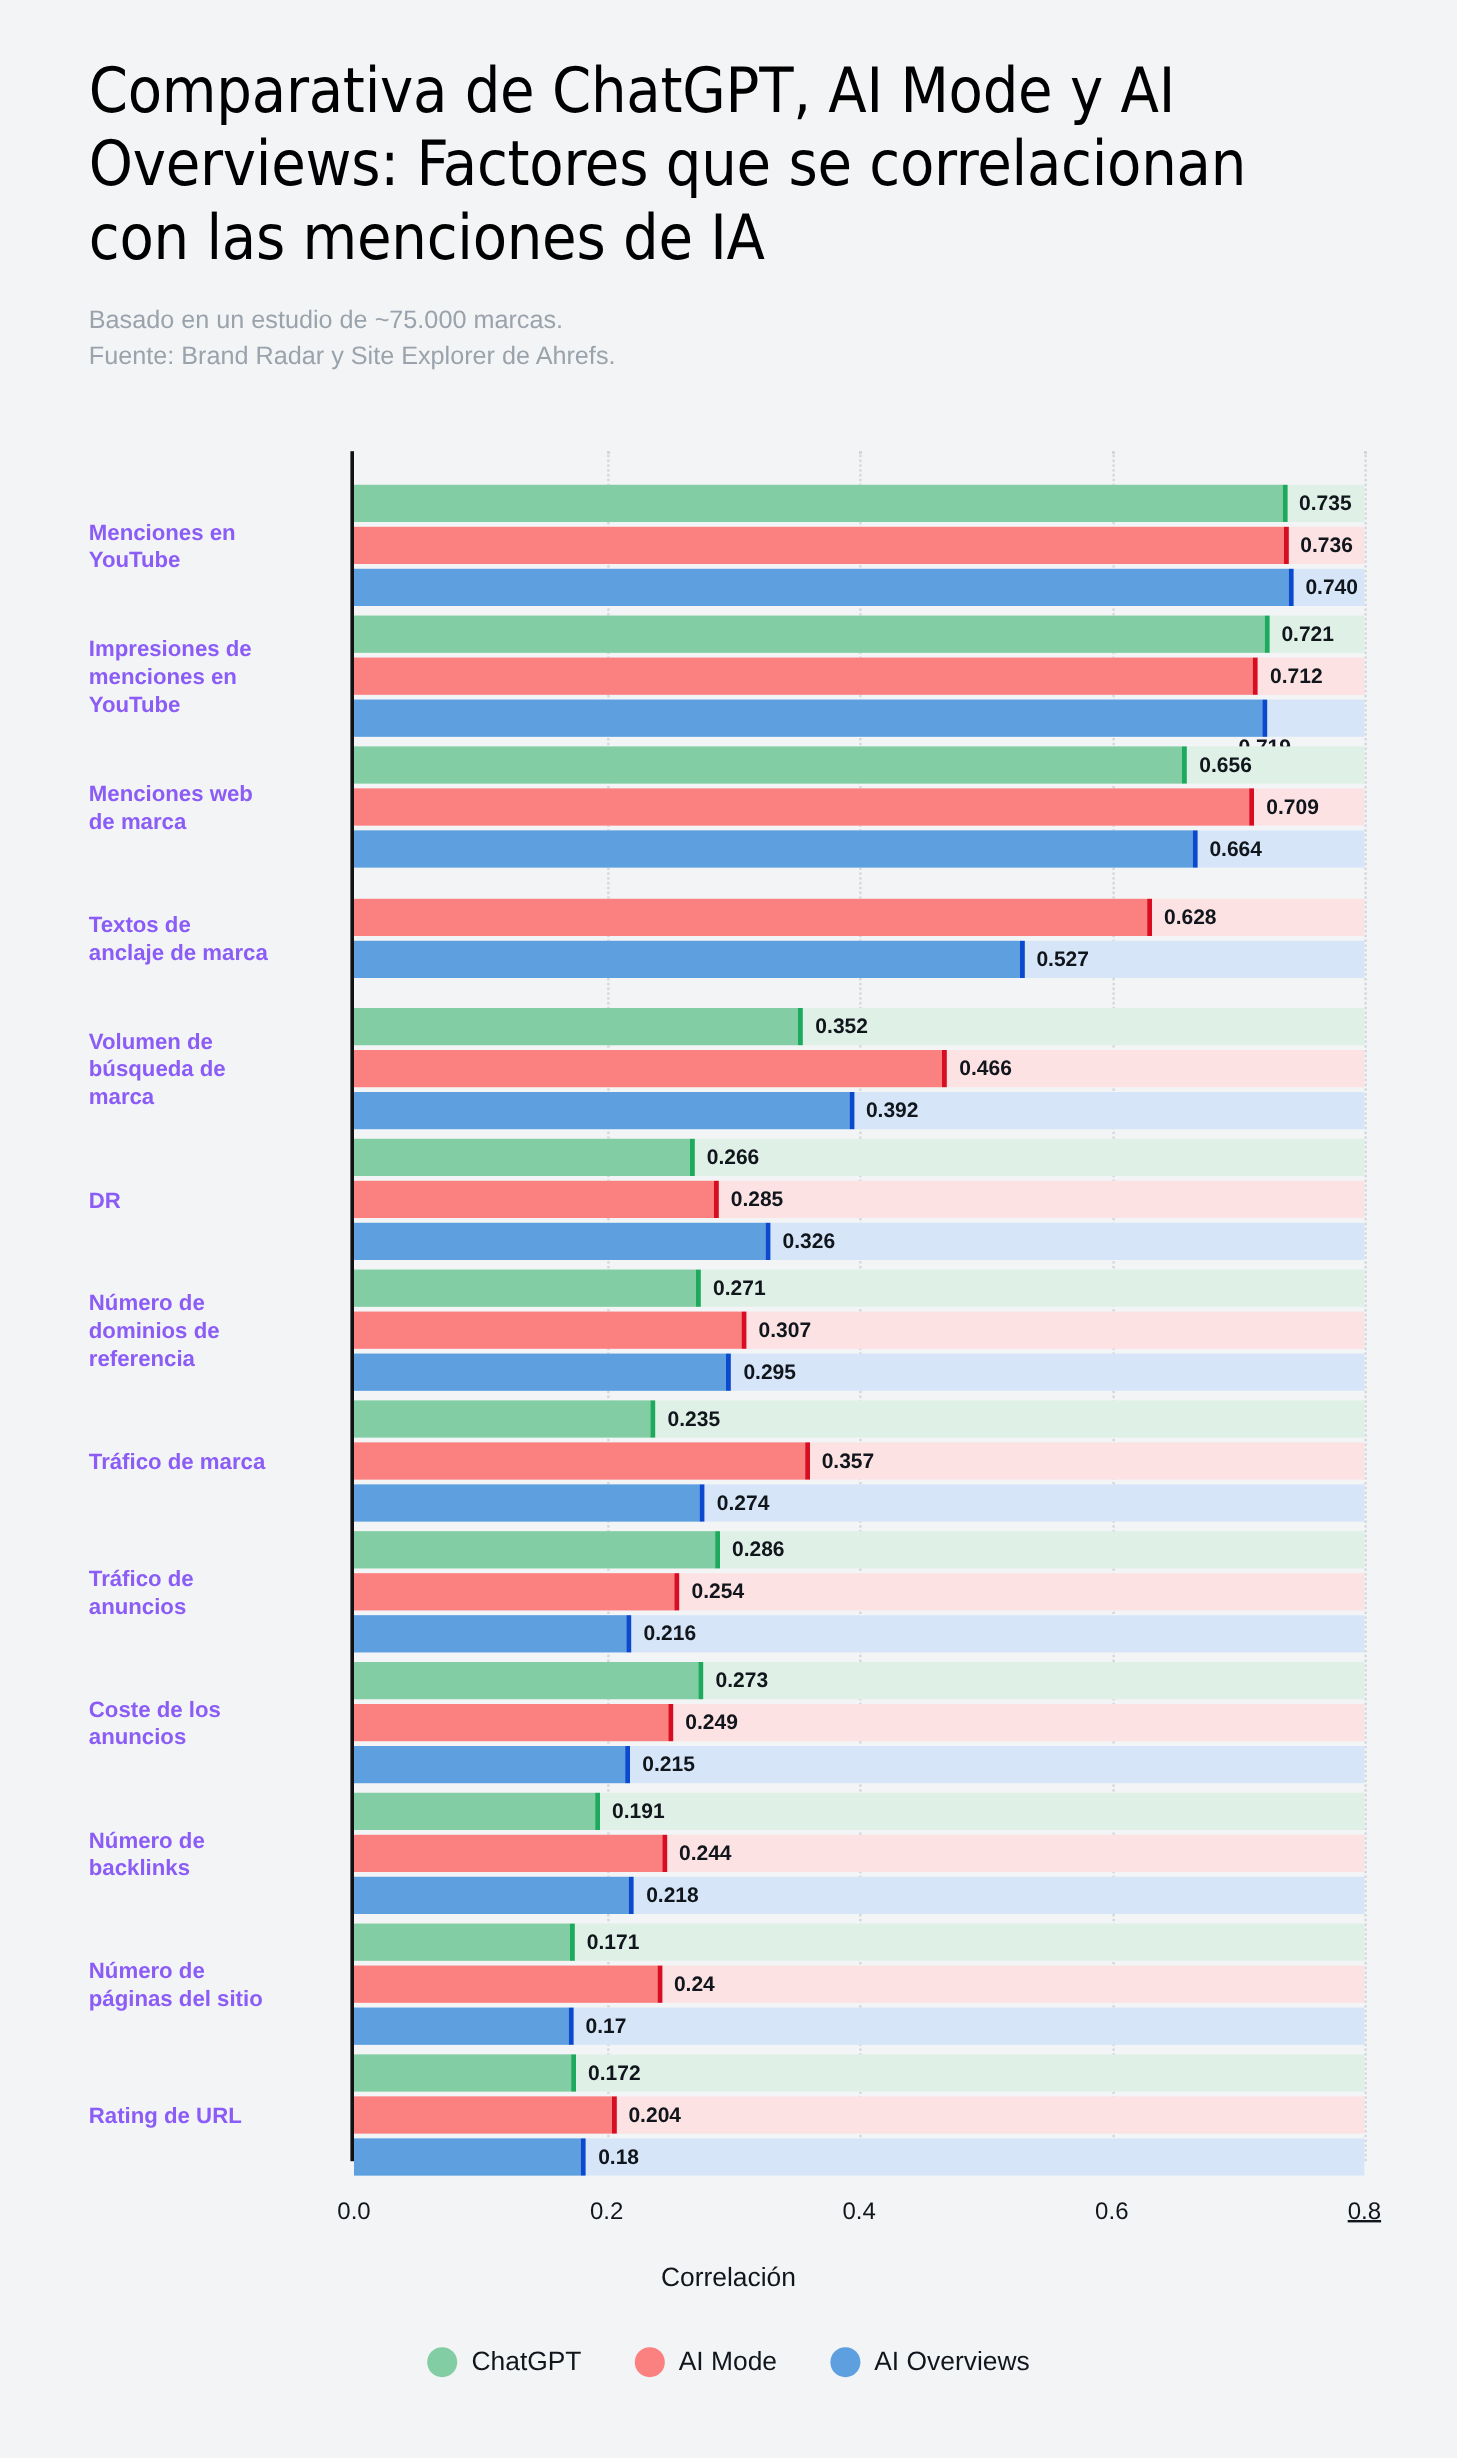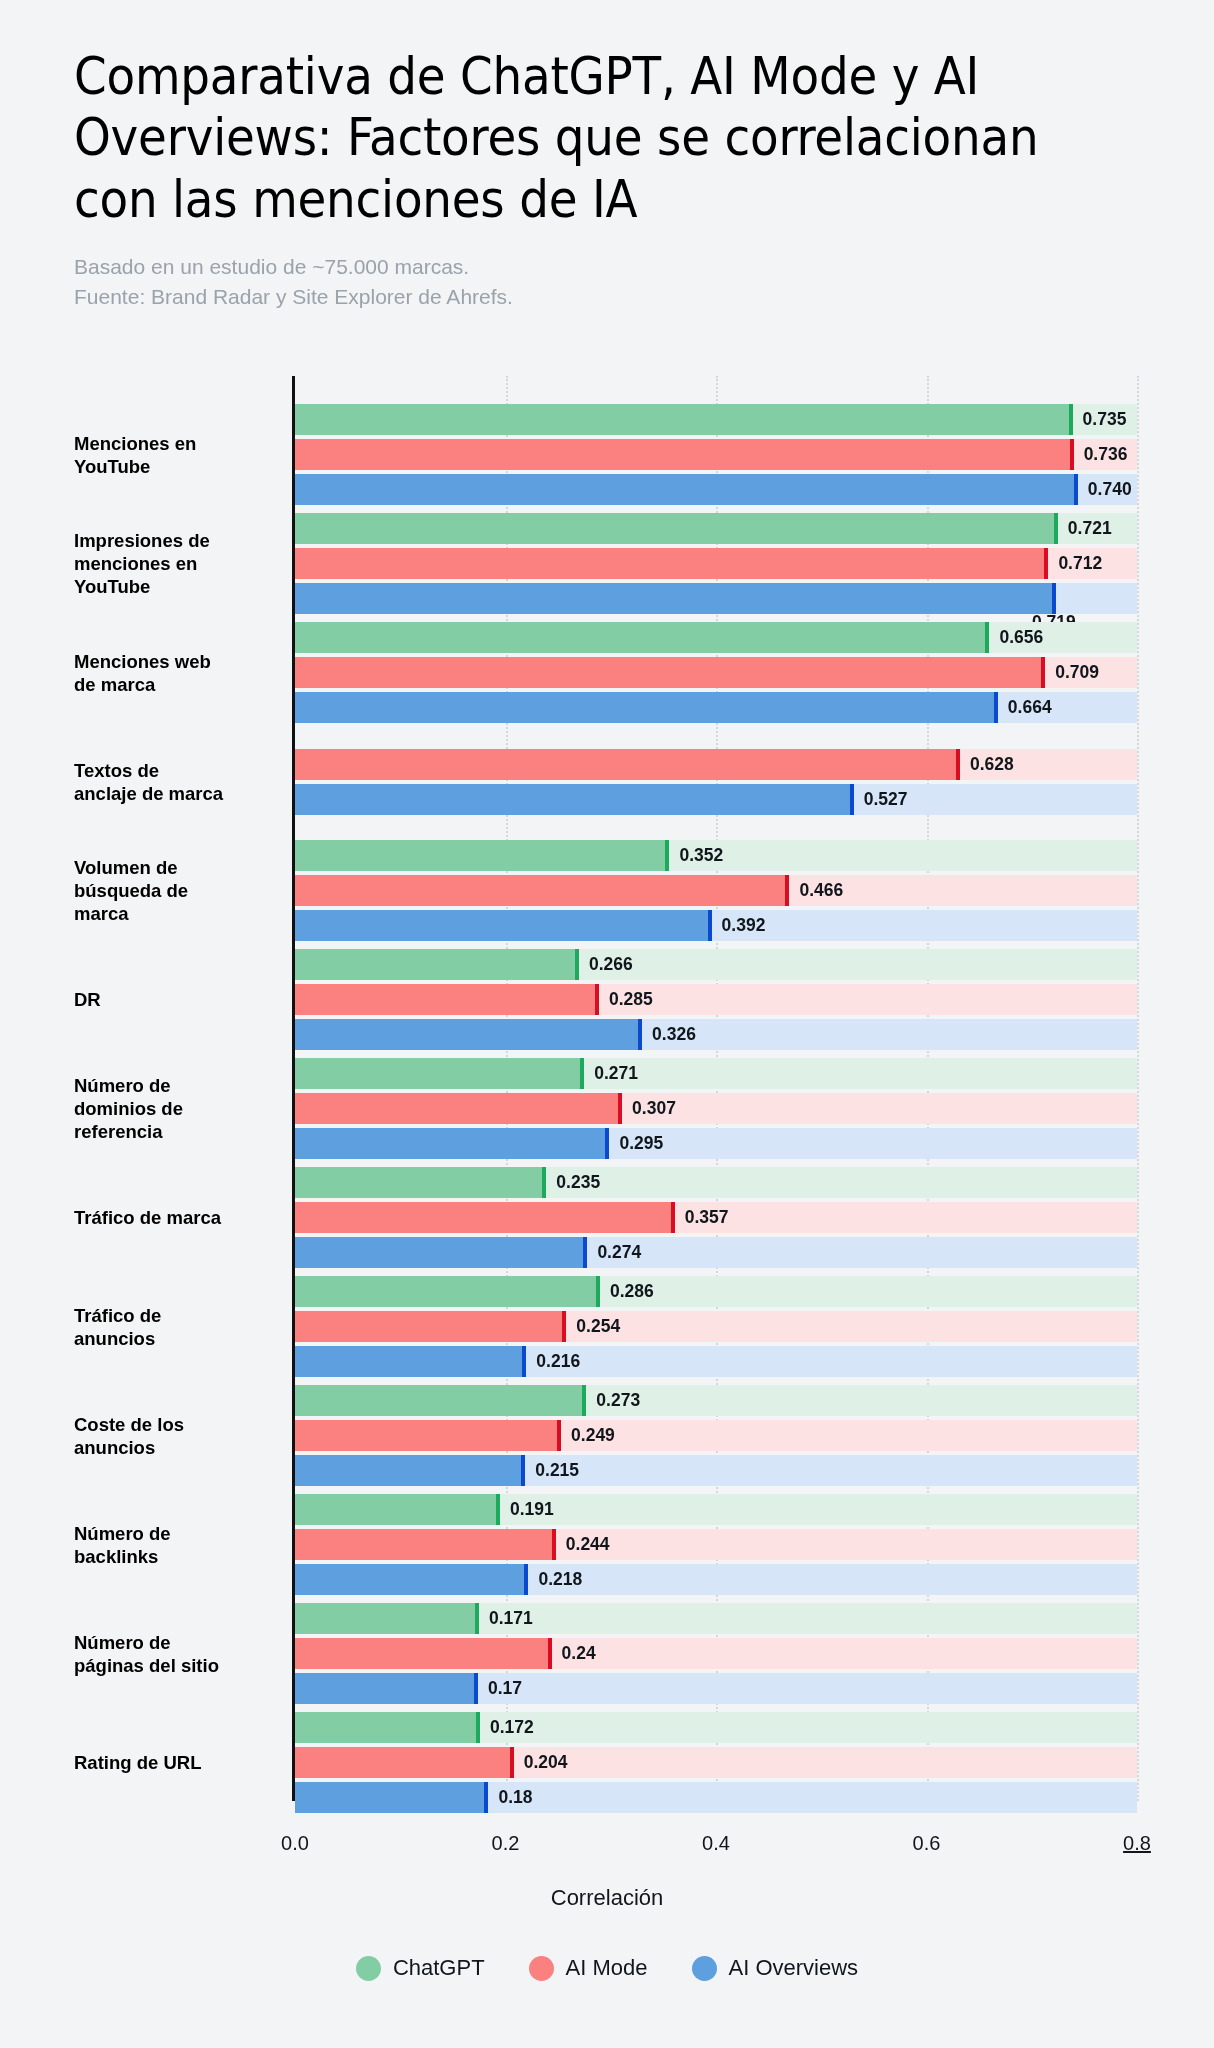--- a/index.html
+++ b/index.html
@@ -86,21 +86,21 @@
     display: flex;
     align-items: center;
   }
   .cat-label {
     position: absolute;
     left: 74px;
     width: 205px;
     text-align: left;
     font-size: 18.5px;
     font-weight: bold;
-    color: #000000;
+    color: #8b5cf6;
     line-height: 1.26;
     white-space: pre-line;
   }
   .bars {
     position: absolute;
     left: 295px;
     width: 919px;
   }
   .barrow {
     position: relative;

